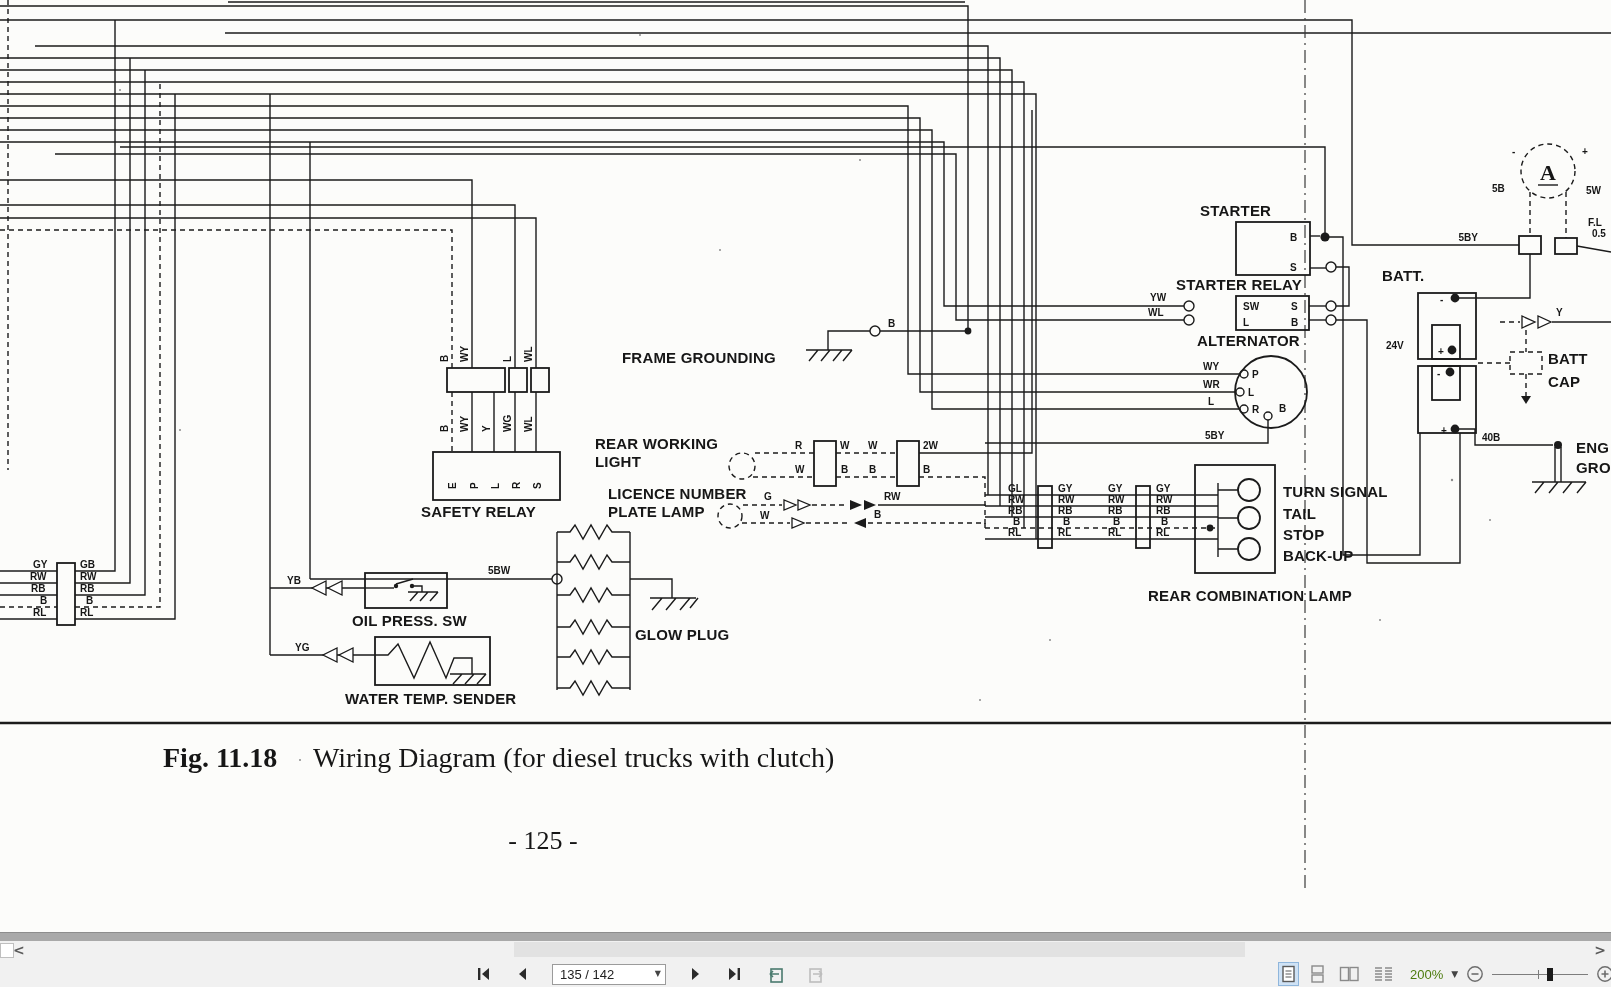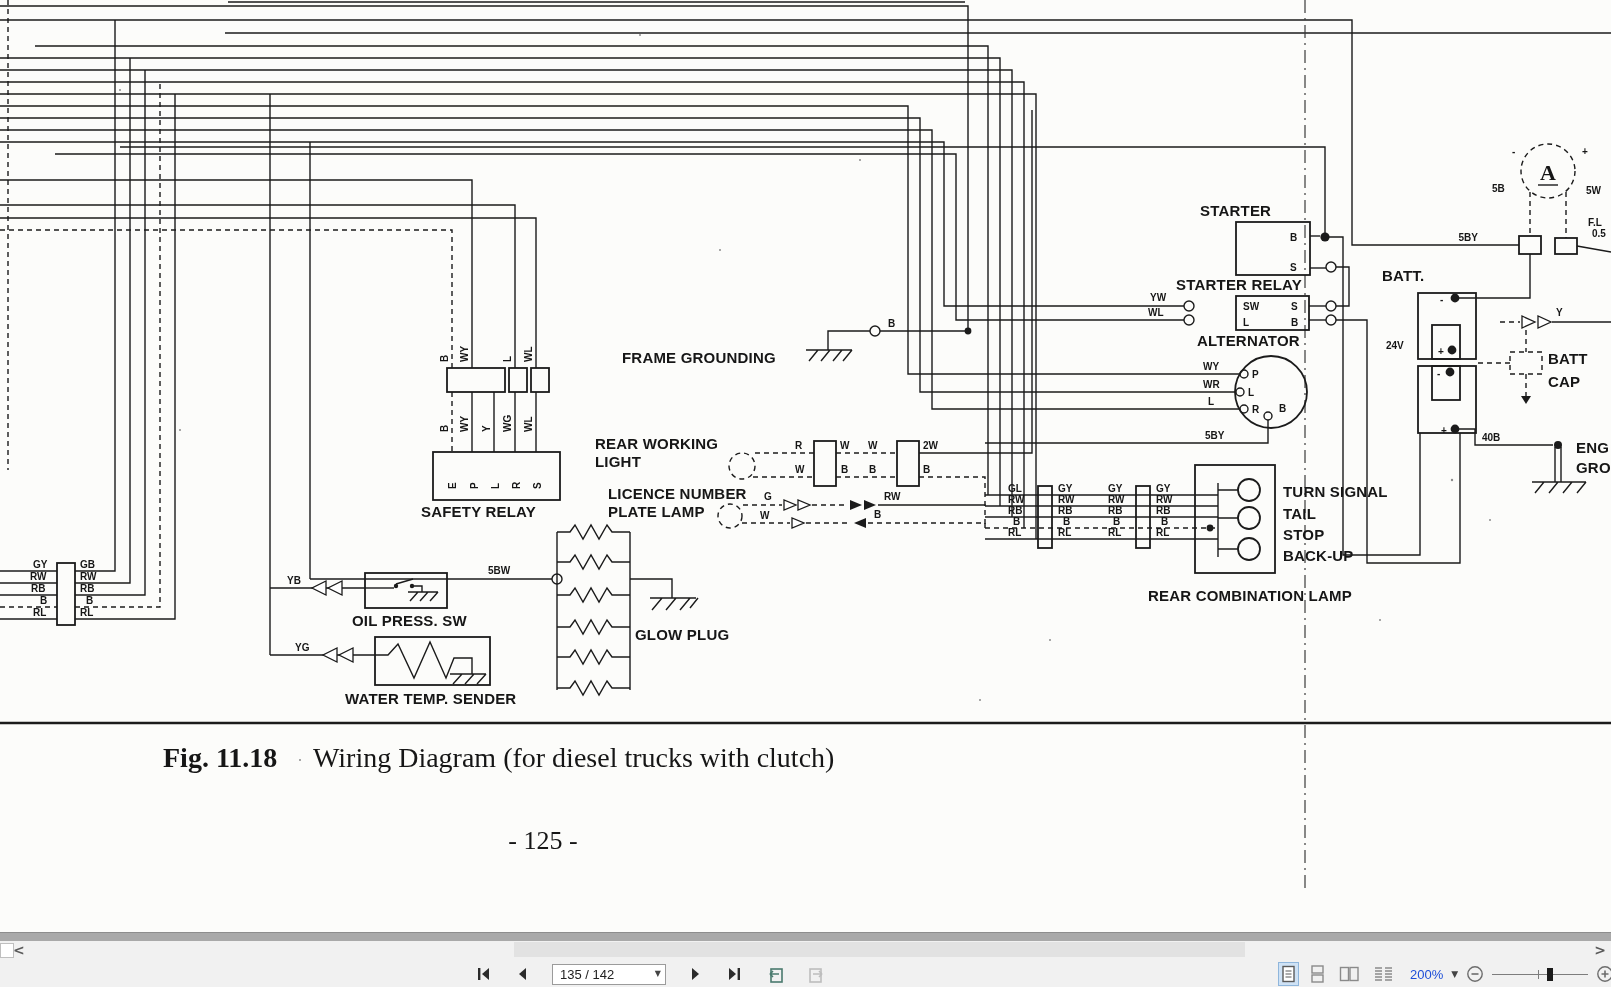--- a/index.html
+++ b/index.html
@@ -29,21 +29,21 @@
   #chevL{left:13px;} #chevR{right:5px;}
   .toolbar{position:absolute;top:22px;height:22px;display:flex;align-items:center;}
   #tbleft{left:476px;gap:24px;}
   #tbright{left:1278px;gap:8px;}
   .ibtn{display:flex;align-items:center;justify-content:center;height:20px;cursor:default;}
   #pagecombo{position:relative;width:112px;height:19px;background:#fff;border:1px solid #9b9b9b;
              display:flex;align-items:center;}
   #pagecombo .val{font:13px "Liberation Sans",sans-serif;color:#222;padding-left:7px;}
   #pagecombo .caret{position:absolute;right:4px;top:4px;font:8px "DejaVu Sans",sans-serif;color:#444;}
   .zcaret{font:9px "DejaVu Sans",sans-serif;color:#444;}
-  #zoomlabel{font:13px "Liberation Sans",sans-serif;color:#1d4ed8;margin-left:6px;}
+  #zoomlabel{font:13px "Liberation Sans",sans-serif;color:#4d7c0f;margin-left:6px;}
   .layicon{padding:2px;border:1px solid transparent;display:flex;}
   .layicon.sel{background:#cfe2f5;border:1px solid #8fb6dc;}
   #slider{position:relative;width:96px;height:16px;}
   #slider .track{position:absolute;left:0;top:8px;width:96px;height:1px;background:#7d7d7d;}
   #slider .tick{position:absolute;left:46px;top:4px;width:1px;height:9px;background:#7d7d7d;}
   #slider .thumb{position:absolute;left:55px;top:2px;width:6px;height:13px;background:#1a1a1a;}
 </style>
 </head>
 <body>
 

